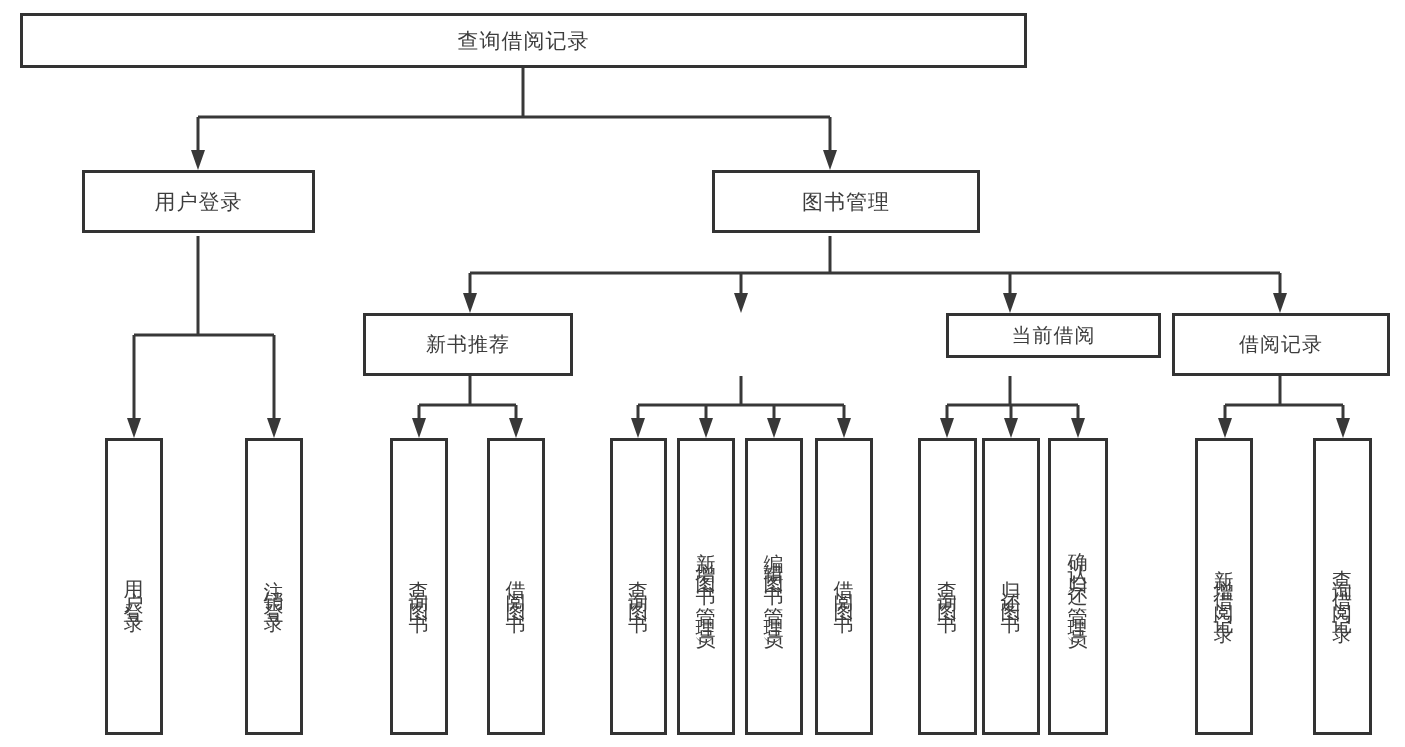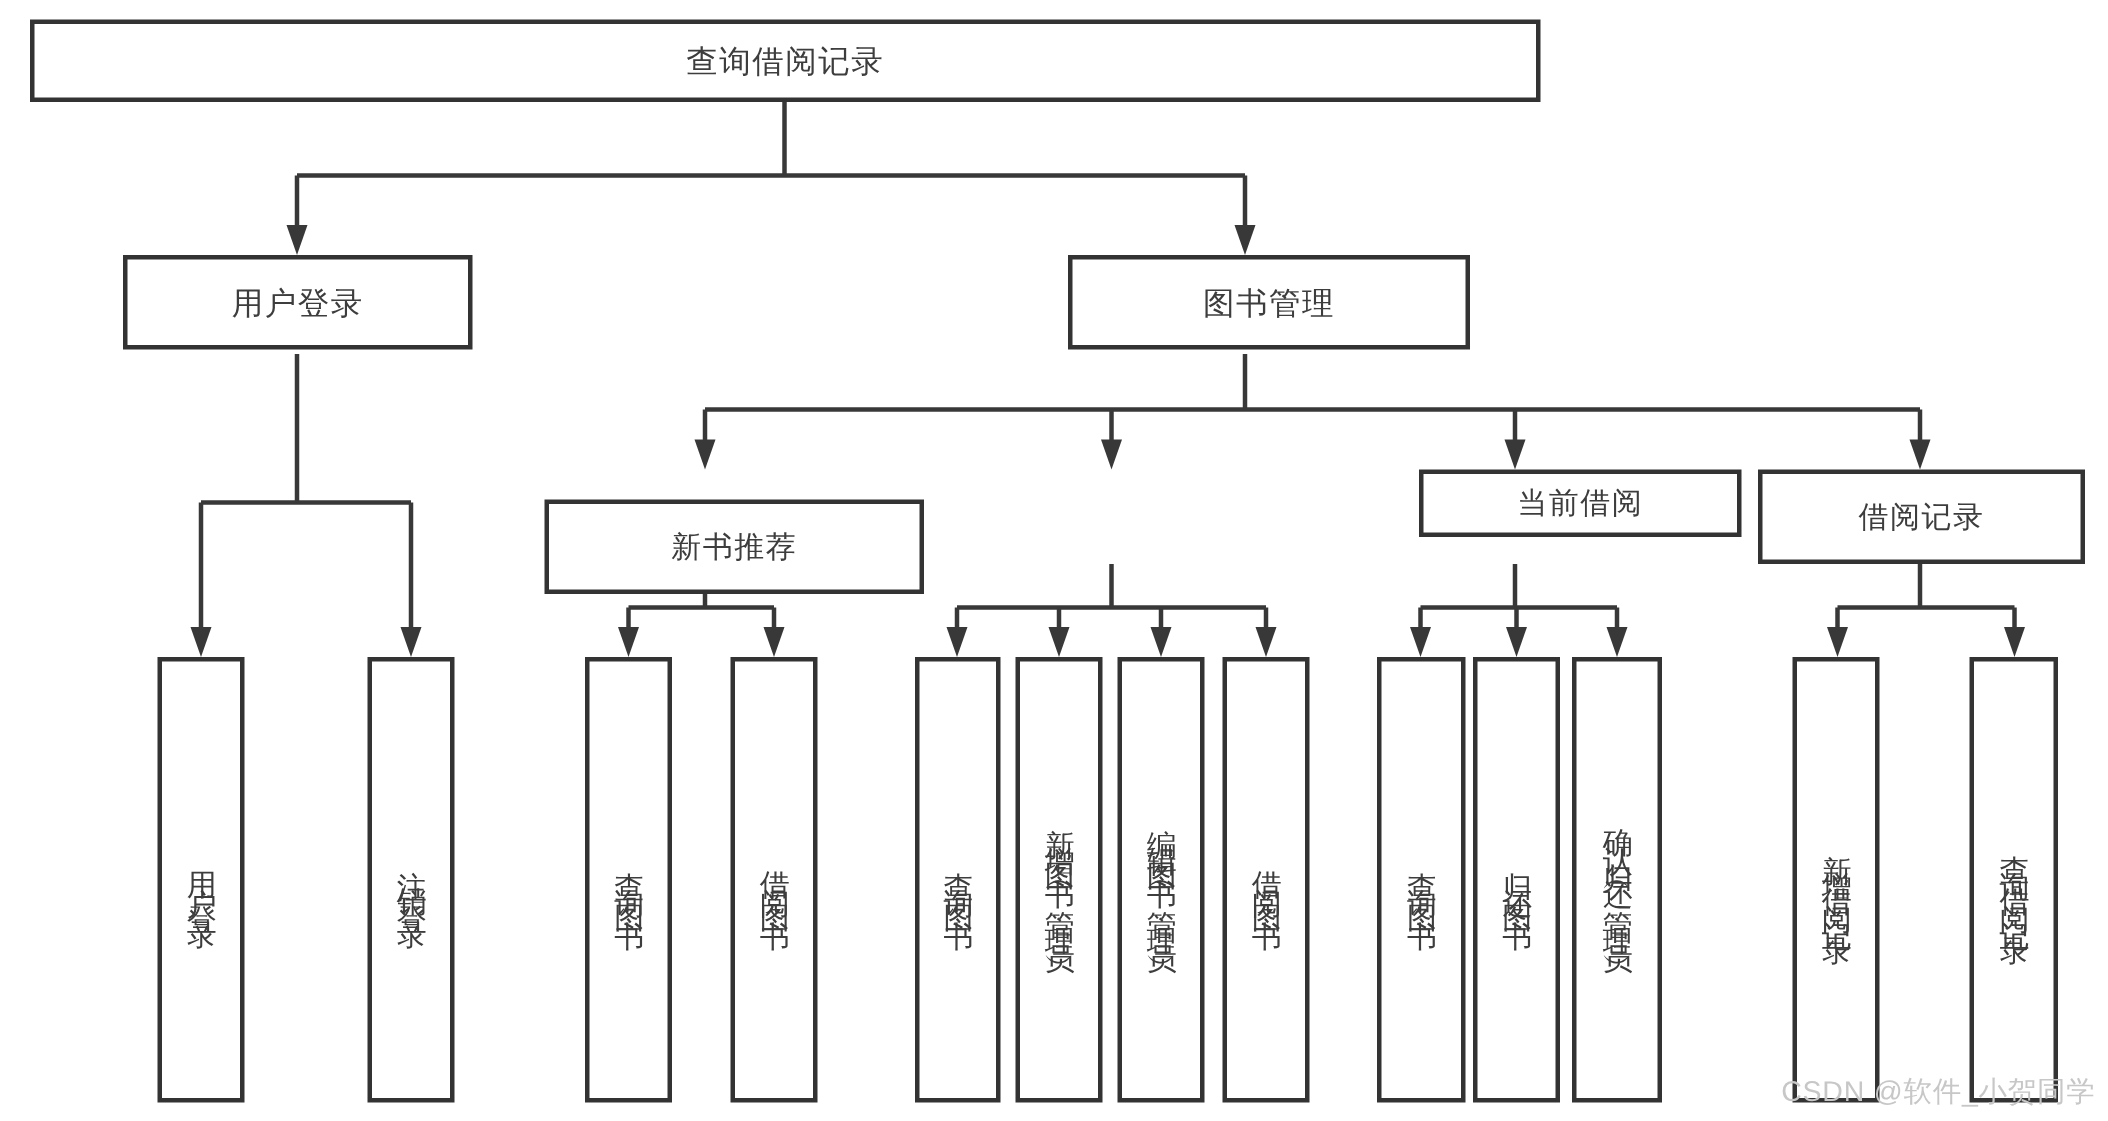--- a/index.html
+++ b/index.html
@@ -130,21 +130,21 @@
     <span>查询借阅记录</span>
   </div>
 
   <div class="node level2" style="left:82px; top:170px; width:233px; height:63px;">
     <span>用户登录</span>
   </div>
   <div class="node level2" style="left:712px; top:170px; width:268px; height:63px;">
     <span>图书管理</span>
   </div>
 
-  <div class="node level3" style="left:363px; top:313px; width:253px; height:63px;margin-top:20px;">
+  <div class="node level3" style="left:363px; top:313px; width:210px; height:63px;">
     <span>新书推荐</span>
   </div>
   <div class="node level3" style="left:946px; top:313px; width:215px; height:45px;font-family:Liberation Serif, serif;">
     <span>当前借阅</span>
   </div>
   <div class="node level3" style="left:1172px; top:313px; width:218px; height:63px;">
     <span>借阅记录</span>
   </div>
 
   <div class="node leaf" style="left:105px; top:438px; width:58px; height:297px;">
@@ -184,15 +184,14 @@
     <span class="vtext">确认归还（管理员）</span>
   </div>
 
   <div class="node leaf" style="left:1195px; top:438px; width:58px; height:297px;">
     <span class="vtext">新增借阅记录</span>
   </div>
   <div class="node leaf" style="left:1313px; top:438px; width:59px; height:297px;">
     <span class="vtext">查询借阅记录</span>
   </div>
 
-  <div class="watermark">CSDN @软件_小贺同学</div>
 
 </div>
 
 </body></html>

